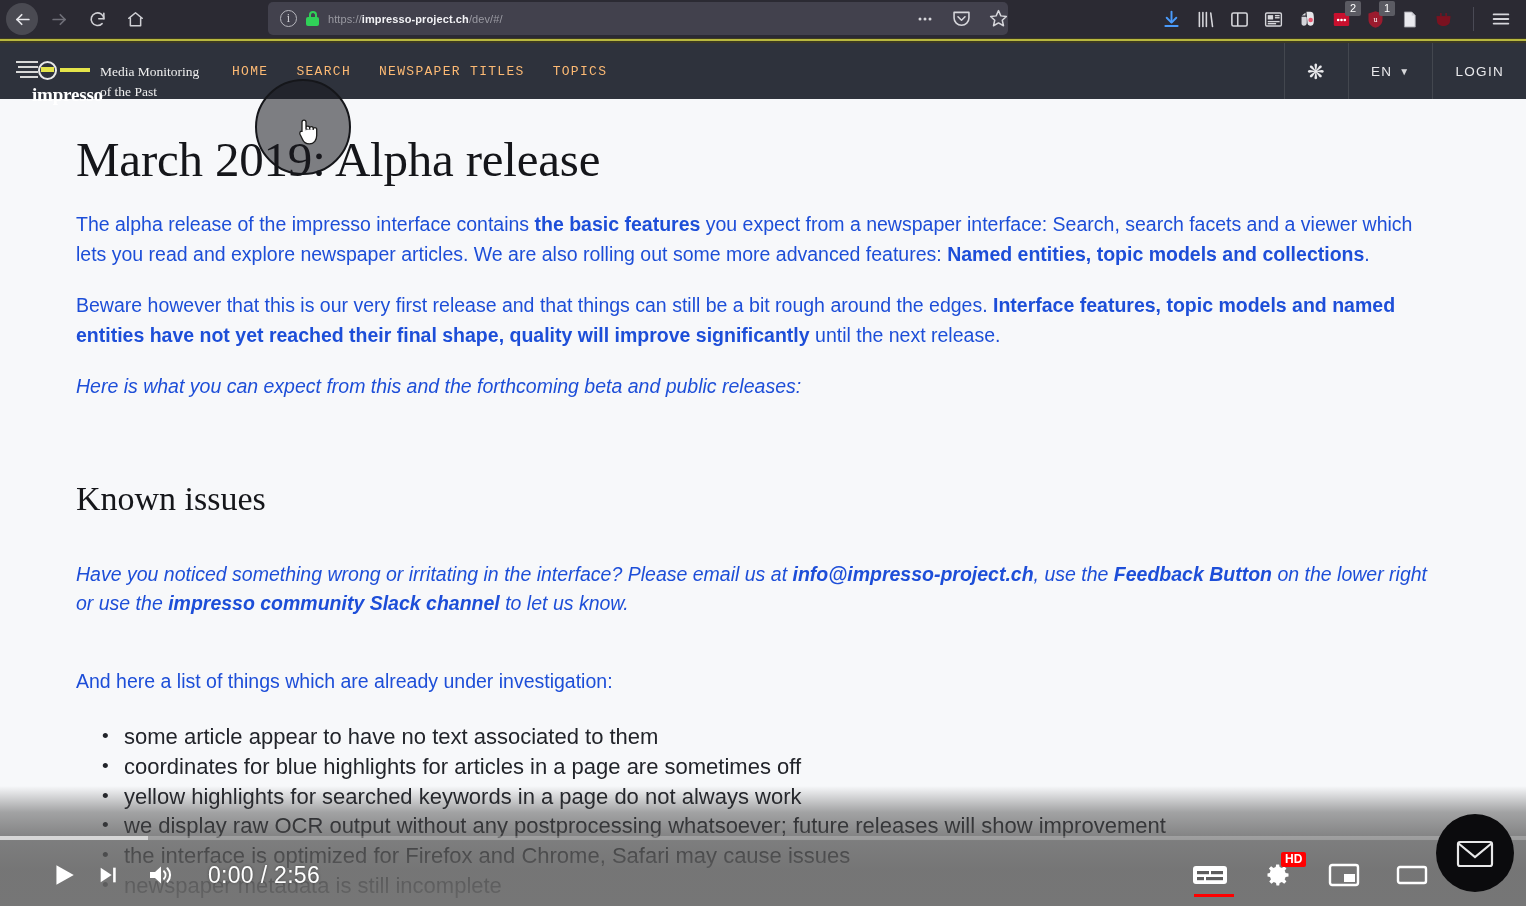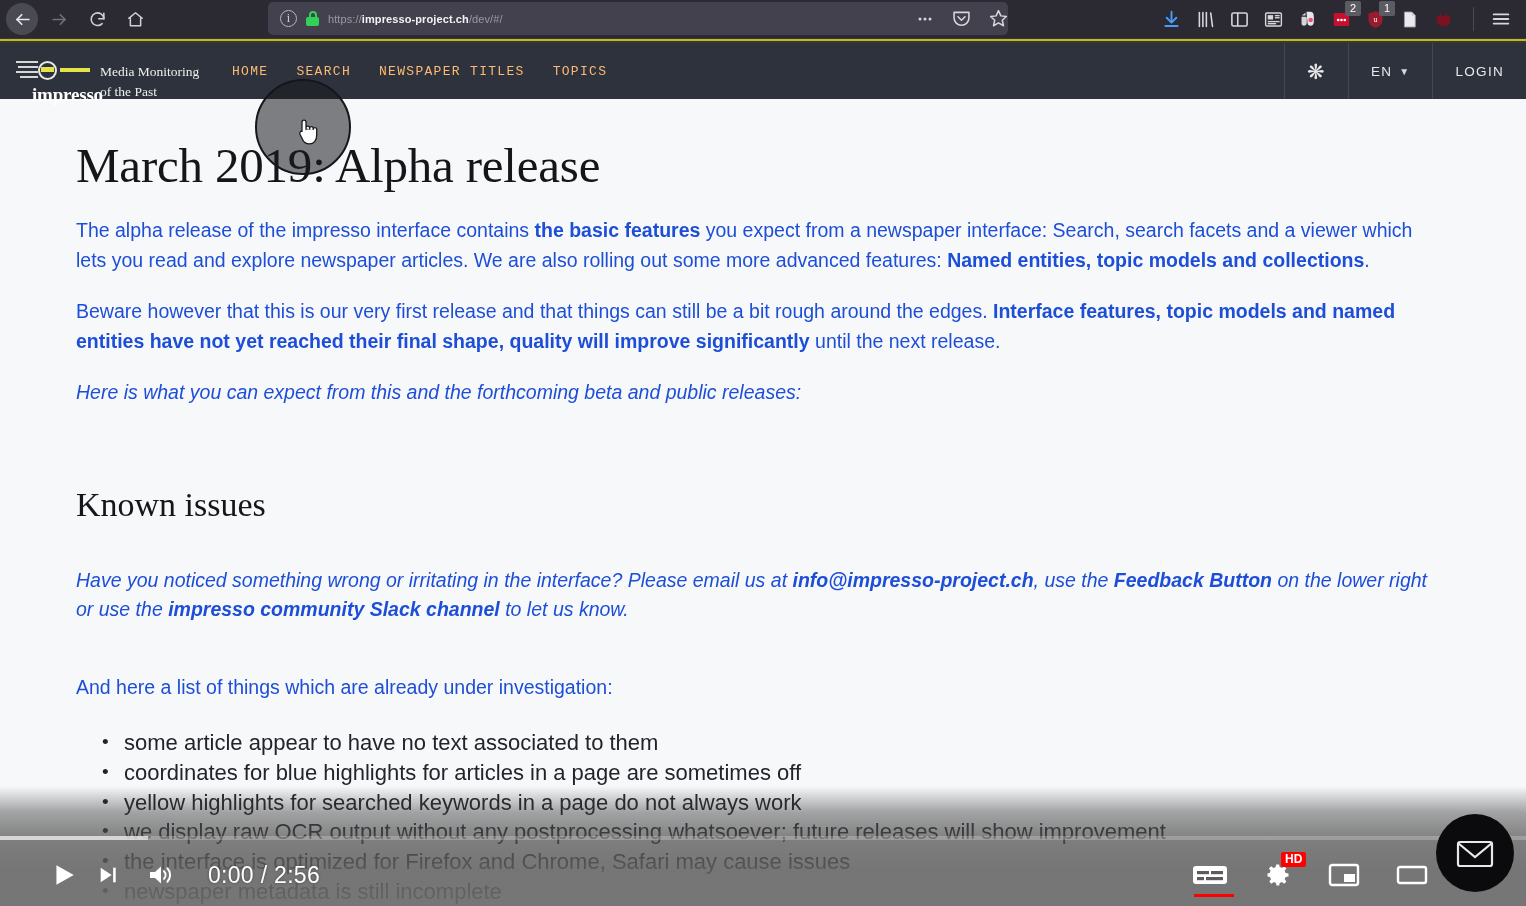--- a/index.html
+++ b/index.html
@@ -77,21 +77,21 @@
   .chev{ font-size:10px; margin-left:7px; opacity:.9;}
 
   
   #click-ring{
     position:absolute; left:255px; top:41px; width:96px; height:96px; border-radius:50%;
     border:2px solid #15161a; background:rgba(25,26,31,0.55); z-index:30; pointer-events:none;
   }
   #hand-cursor{ position:absolute; left:295px; top:78px; z-index:31; }
 
   
-  #article{ position:absolute; left:0; top:61px; width:1526px; bottom:0; padding:6px 76px; }
+  #article{ position:absolute; left:0; top:61px; width:1526px; bottom:0; padding:0 76px; }
   h1.title{
     font-family:"Liberation Serif", serif; font-weight:400; font-size:49px; color:#15161a;
     margin-top:32px; letter-spacing:-.2px;
   }
   h2.subtitle{
     font-family:"Liberation Serif", serif; font-weight:400; font-size:34px; color:#15161a;
     margin-top:78px;
   }
   p.body{
     font-family:"Liberation Sans Narrow","Liberation Sans", sans-serif;

